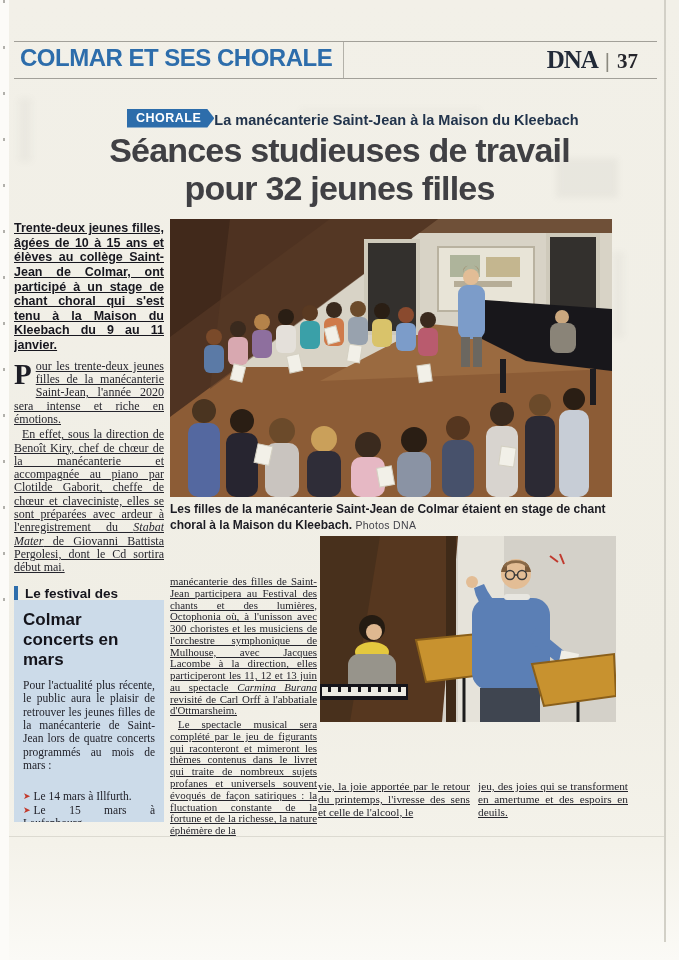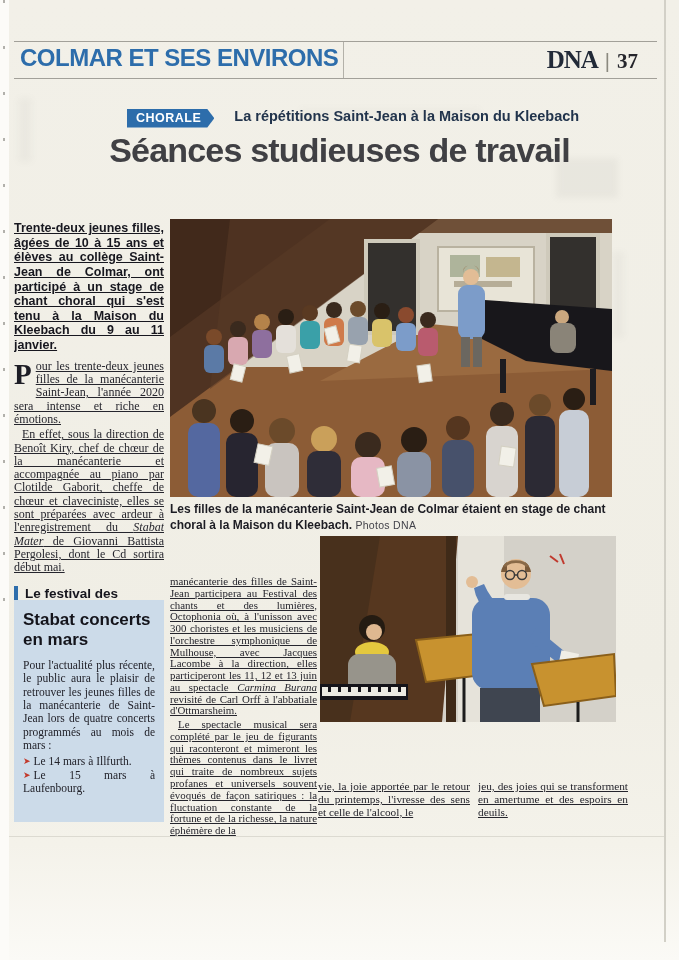--- a/index.html
+++ b/index.html
@@ -23,21 +23,21 @@
   .rule-bot{left:14px;top:78px;width:643px;}
   .header-divider{position:absolute;left:343px;top:42px;width:1px;height:36px;background:#b3b1a9;}
   .section-title{position:absolute;left:20px;top:46px;
     font:bold 24px/1 "Liberation Sans",sans-serif;color:#2d6dab;letter-spacing:-.5px;}
   .brand-block{position:absolute;left:470px;top:47px;width:180px;display:flex;
     justify-content:flex-end;align-items:baseline;gap:7px;}
   .brand-name{font:bold 25px/1 "Liberation Serif",serif;color:#222a38;letter-spacing:-1px;}
   .brand-sep{font:400 20px/1 "Liberation Sans",sans-serif;color:#8b897f;}
   .brand-page{font:bold 21px/1 "Liberation Serif",serif;color:#26262c;padding-right:12px;}
   
-  .kicker{position:absolute;left:127px;top:109px;display:flex;align-items:flex-start;gap:20px;}
+  .kicker{position:absolute;left:127px;top:109px;display:flex;align-items:flex-end;gap:0;}
   .badge{background:#2d6dab;color:#ffffff;font:bold 12.5px/1 "Liberation Sans",sans-serif;
     letter-spacing:.5px;padding:3px 13px 3px 9px;
     clip-path:polygon(0 0,calc(100% - 7px) 0,100% 50%,calc(100% - 7px) 100%,0 100%);}
   .kicker-text{font:bold 14.5px/1 "Liberation Sans",sans-serif;color:#22344c;}
   
   .headline{position:absolute;left:0;top:131px;width:679px;text-align:center;
     font:bold 34px/1.13 "Liberation Sans",sans-serif;color:#404044;letter-spacing:-.8px;}
   .headline span{display:block;}
   
   .col{position:absolute;overflow:hidden;color:#25252d;}
@@ -51,21 +51,21 @@
   .ital{font-style:italic;}
   .subhead{display:flex;gap:7px;margin-top:11px;}
   .subhead-bar{width:4px;background:#2d6dab;flex:none;}
   .subhead-text{font:bold 13.5px/1.18 "Liberation Sans",sans-serif;color:#15151d;}
   
   .infobox{position:absolute;left:14px;top:600px;width:150px;height:222px;
     background:#ccdbe9;padding:10px 9px 8px 9px;box-sizing:border-box;overflow:hidden;}
   .infobox-title{font:bold 17px/1.18 "Liberation Sans",sans-serif;color:#14141b;margin:0 0 9px 0;}
   .infobox-intro{font:400 11.5px/1.16 "Liberation Serif",serif;color:#22222a;
     margin:0;text-align:justify;hyphens:auto;}
-  .infobox-list{list-style:none;margin:3px 0 0 0;padding:0;}
+  .infobox-list{list-style:none;margin:18px 0 0 0;padding:0;}
   .infobox-list li{font:400 11.5px/1.16 "Liberation Serif",serif;color:#22222a;text-align:justify;}
   .bullet{color:#c2392b;font-size:9px;margin-right:3px;position:relative;top:-1px;}
   
   .photo{position:absolute;overflow:hidden;background:#cfcabf;box-shadow:0 0 0 1px #bdb9ac inset;}
   .photo1{left:170px;top:219px;width:442px;height:278px;}
   .photo2{left:320px;top:536px;width:296px;height:186px;}
   .photo svg{display:block;width:100%;height:100%;}
   
   .caption{position:absolute;font:bold 12px/1.3 "Liberation Sans",sans-serif;color:#1c1c23;}
   .caption1{left:170px;top:502px;width:470px;}
@@ -88,53 +88,54 @@
   <div class="edge-right-line"></div>
   <div class="edge-bottom-line"></div>
   <div class="smudge s1"></div>
   <div class="smudge s2"></div>
   <div class="smudge s3"></div>
   <div class="smudge s4"></div>
 
   <div class="rule rule-top"></div>
   <div class="rule rule-bot"></div>
   <div class="header-divider"></div>
-  <div class="section-title">COLMAR ET SES ENVIRONS</div>
+  <div class="section-title">COLMAR ET SES CHORALE</div>
   <div class="brand-block">
     <span class="brand-name">DNA</span>
     <span class="brand-sep">|</span>
     <span class="brand-page">37</span>
   </div>
 
   <div class="kicker">
     <span class="badge">CHORALE</span>
-    <span class="kicker-text">La répétitions Saint-Jean à la Maison du Kleebach</span>
+    <span class="kicker-text">La manécanterie Saint-Jean à la Maison du Kleebach</span>
   </div>
 
   <h1 class="headline" style="margin:0;font-weight:bold;">
     <span>Séances studieuses de travail</span>
+    <span>pour 32 jeunes filles</span>
   </h1>
 
   <div class="col col1">
     <p class="lead">Trente-deux jeunes filles, âgées de 10 à 15 ans et élèves au collège Saint-Jean de Colmar, ont participé à un stage de chant choral qui s'est tenu à la Maison du Kleebach du 9 au 11 janvier.</p>
     <p class="body-serif">
       <span class="dropcap">P</span><span>our les trente-deux jeunes filles de la manécanterie Saint-Jean, l'année 2020 sera intense et riche en émotions.</span>
     </p>
     <p class="body-serif indent">
       <span>En effet, sous la direction de Benoît Kiry, chef de chœur de la manécanterie et accompagnée au piano par Clotilde Gaborit, cheffe de chœur et claveciniste, elles se sont préparées avec ardeur à l'enregistrement du </span><span class="ital">Stabat Mater</span><span> de Giovanni Battista Pergolesi, dont le Cd sortira début mai.</span>
     </p>
     <div class="subhead">
       <div class="subhead-bar"></div>
       <div class="subhead-text">Le festival des chants et des lumières</div>
     </div>
 
   </div>
 
   <div class="infobox">
-    <div class="infobox-title">Stabat concerts en mars</div>
+    <div class="infobox-title">Colmar concerts en mars</div>
     <p class="infobox-intro">Pour l'actualité plus récente, le public aura le plaisir de retrouver les jeunes filles de la manécanterie de Saint-Jean lors de quatre concerts programmés au mois de mars :</p>
     <ul class="infobox-list">
       <li><span class="bullet">➤</span><span>Le 14 mars à Illfurth.</span></li>
       <li><span class="bullet">➤</span><span>Le 15 mars à Laufenbourg.</span></li>
 
     </ul>
   </div>
 
   <div class="photo photo1">
     <svg viewBox="0 0 442 278" preserveAspectRatio="none">

